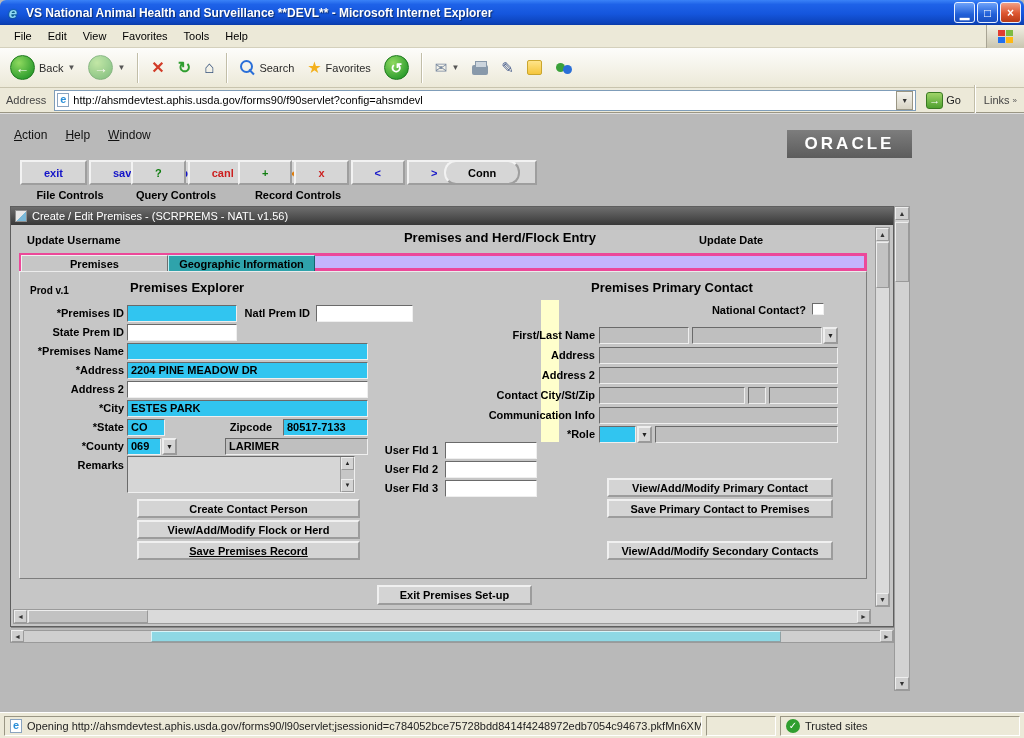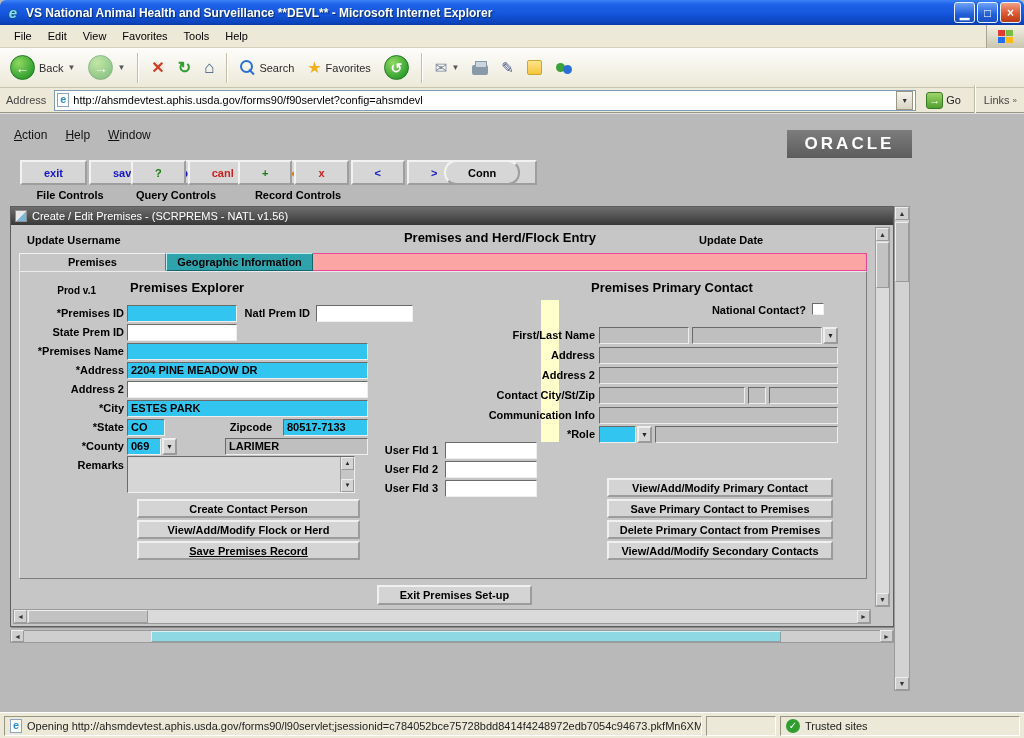--- a/index.html
+++ b/index.html
@@ -76,21 +76,21 @@
   
   .mdi { position:absolute; left:10px; top:92px; width:884px; height:421px; border:1px solid #5e5e5e; background:#c6c6c6; box-shadow:1px 1px 0 #888; }
   .mdi-titlebar { height:18px; background:linear-gradient(180deg,#6e6e6e,#383838); display:flex; align-items:center; gap:5px; padding:0 4px; }
   .mdi-icon { width:12px; height:12px; background:linear-gradient(135deg,#e8e8e8 50%,#7ab8d8 50%); border:1px solid #909090; }
   .mdi-title { color:#fff; font-size:11px; white-space:nowrap; }
   .mdi-content { position:relative; height:401px; background:#c6c6c6; overflow:hidden; }
 
   .lbl-b { position:absolute; font-weight:bold; font-size:11px; color:#000; white-space:nowrap; }
   .form-heading { position:absolute; left:289px; top:5px; width:400px; text-align:center; font-weight:bold; font-size:13px; }
 
-  .tab-strip { position:absolute; left:8px; top:28px; width:848px; height:18px; background:#fca5a5; border:1px solid #ec4899; }
+  .tab-strip { position:absolute; left:8px; top:28px; width:848px; height:18px; background:#c4b5fd; border:3px solid #ec4899; }
   .tab { position:absolute; top:-1px; height:18px; font-size:11px; font-weight:bold; display:grid; place-items:center; color:#000; }
   .tab-premises { left:-1px; width:147px; background:#c6c6c6; border:1px solid; border-color:#f0f0f0 #6e6e6e #c6c6c6 #f0f0f0; }
   .tab-geo { left:146px; width:147px; background:#2fa3ab; border:1px solid; border-color:#bfeef2 #14666e #14666e #bfeef2; }
 
   .form-panel { position:absolute; left:8px; top:46px; width:848px; height:308px; background:#c6c6c6; border:1px solid; border-color:#ececec #7d7d7d #7d7d7d #ececec; }
 
   .flabel { position:absolute; left:0; width:104px; text-align:right; font-weight:bold; font-size:11px; white-space:nowrap; }
   .rlabel { position:absolute; left:415px; width:160px; text-align:right; font-weight:bold; font-size:11px; white-space:nowrap; }
   .tfield { position:absolute; height:17px; border:1px solid; border-color:#6a6a6a #efefef #efefef #6a6a6a; background:#fff; font-size:11px; font-weight:bold; padding:1px 3px; color:#000; line-height:13px; white-space:nowrap; overflow:hidden; }
   .req { background:#31c5f0; }
@@ -273,21 +273,21 @@
         <div class="lbl-b" style="left:16px;top:9px;">Update Username</div>
         <div class="form-heading">Premises and Herd/Flock Entry</div>
         <div class="lbl-b" style="left:688px;top:9px;">Update Date</div>
 
         <div class="tab-strip">
           <div class="tab tab-premises">Premises</div>
           <div class="tab tab-geo">Geographic Information</div>
         </div>
 
         <div class="form-panel">
-          <div class="lbl-b" style="left:10px;top:13px;width:66px;text-align:right;font-size:10px;">Prod v.1</div>
+          <div class="lbl-b" style="left:10px;top:13px;width:66px;font-size:10px;">Prod v.1</div>
           <div class="lbl-b" style="left:110px;top:8px;font-size:13px;">Premises Explorer</div>
           <div class="lbl-b" style="left:542px;top:8px;width:220px;text-align:center;font-size:13px;">Premises Primary Contact</div>
 
           <div class="yellow-strip"></div>
 
           <div class="lbl-b" style="left:646px;top:32px;width:140px;text-align:right;">National Contact?</div>
           <div class="checkbox" style="left:792px;top:31px;"></div>
 
           <div class="flabel" style="top:35px;">*Premises ID</div>
           <div class="flabel" style="top:54px;">State Prem ID</div>
@@ -347,21 +347,20 @@
           <div class="tfield req" style="left:579px;top:154px;width:37px;"></div>
           <button class="dd" style="left:617px;top:154px;">▼</button>
           <div class="tfield ro" style="left:635px;top:154px;width:183px;"></div>
 
           <button class="obtn" style="left:117px;top:227px;width:223px;height:19px;">Create Contact Person</button>
           <button class="obtn" style="left:117px;top:248px;width:223px;height:19px;">View/Add/Modify Flock or Herd</button>
           <button class="obtn" style="left:117px;top:269px;width:223px;height:19px;text-decoration:underline;">Save Premises Record</button>
 
           <button class="obtn" style="left:587px;top:206px;width:226px;height:19px;">View/Add/Modify Primary Contact</button>
           <button class="obtn" style="left:587px;top:227px;width:226px;height:19px;">Save Primary Contact to Premises</button>
-          <button class="obtn" style="left:587px;top:248px;width:226px;height:19px;">Delete Primary Contact from Premises</button>
           <button class="obtn" style="left:587px;top:269px;width:226px;height:19px;">View/Add/Modify Secondary Contacts</button>
         </div>
 
         <button class="obtn" style="left:366px;top:360px;width:155px;height:20px;">Exit Premises Set-up</button>
 
         <div class="vscroll-in">
           <button class="sbtn" style="left:0;top:0;">▲</button>
           <div class="sthumb" style="left:0;top:14px;width:13px;height:46px;"></div>
           <button class="sbtn" style="left:0;bottom:0;">▼</button>
         </div>

